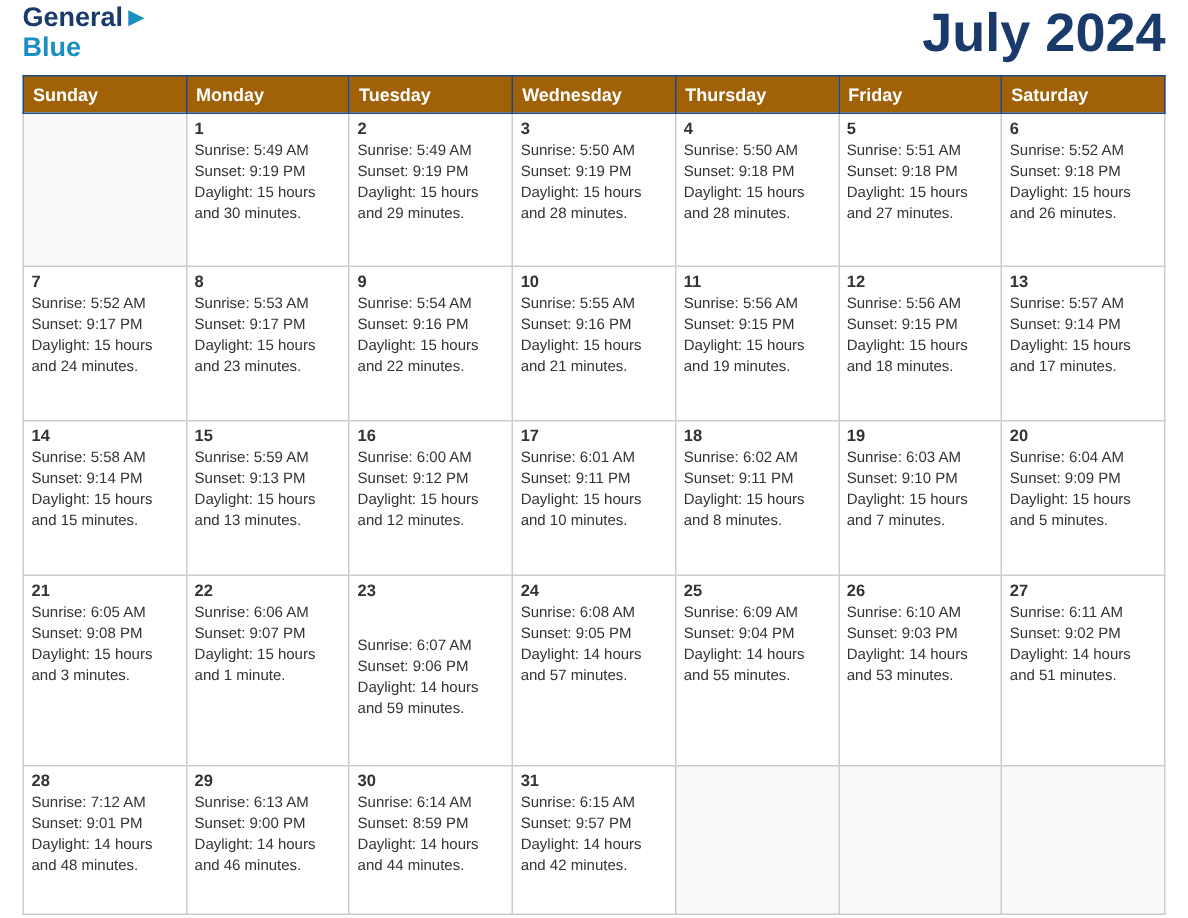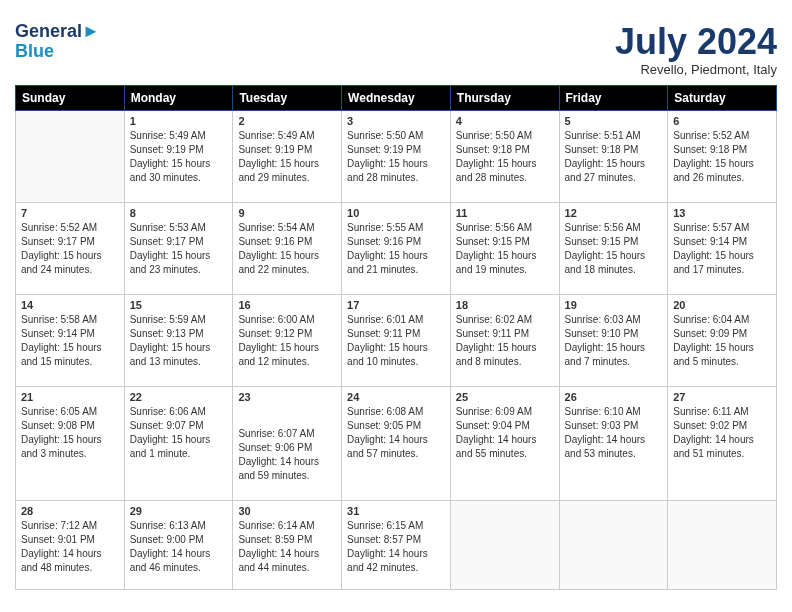--- a/index.html
+++ b/index.html
@@ -6,21 +6,21 @@
     body {
       font-family: Arial, sans-serif;
       background: #fff;
       width: 792px;
       height: 612px;
       overflow: hidden;
     }
     .page {
       width: 792px;
       height: 612px;
-      padding: 22px 15px;
+      padding: 2px 15px;
       display: flex;
       flex-direction: column;
     }
     .header {
       display: flex;
       justify-content: space-between;
       align-items: flex-start;
       margin-bottom: 8px;
     }
     .logo {
@@ -48,21 +48,21 @@
     .subtitle {
       font-size: 13px;
       color: #333;
     }
     .calendar-table {
       width: 100%;
       border-collapse: collapse;
       flex: 1;
     }
     .calendar-table th {
-      background-color: #000000;
+      background-color: #a16207;
       color: #fff;
       text-align: left;
       padding: 5px 6px;
       font-size: 12px;
       font-weight: bold;
       border: 1px solid #1a4a8a;
     }
     .calendar-table td {
       border: 1px solid #ccc;
       vertical-align: top;
@@ -98,21 +98,20 @@
   <div class="header">
     <div class="logo">
       <div>
         <div class="logo-text">
           General<span>►</span><br><span style="color:#1a8fc1;">Blue</span>
         </div>
       </div>
     </div>
     <div class="title-section">
       <div class="month-title">July 2024</div>
-      <div class="subtitle">Revello, Piedmont, Italy</div>
     </div>
   </div>
 
   <table class="calendar-table">
     <thead>
       <tr>
       <th>Sunday</th>
           <th>Monday</th>
           <th>Tuesday</th>
           <th>Wednesday</th>
@@ -338,21 +337,21 @@
           <td>
             <span class="day-number">30</span>
             <div class="day-info" style="white-space: pre-line;">Sunrise: 6:14 AM
 Sunset: 8:59 PM
 Daylight: 14 hours
 and 44 minutes.</div>
           </td>
           <td>
             <span class="day-number">31</span>
             <div class="day-info" style="white-space: pre-line;">Sunrise: 6:15 AM
-Sunset: 8:57 PM
+Sunset: 9:57 PM
 Daylight: 14 hours
 and 42 minutes.</div>
           </td>
           <td class="empty-cell"></td>
           <td class="empty-cell"></td>
           <td class="empty-cell"></td>
         </tr>
       </tbody>
   </table>
 </div>

